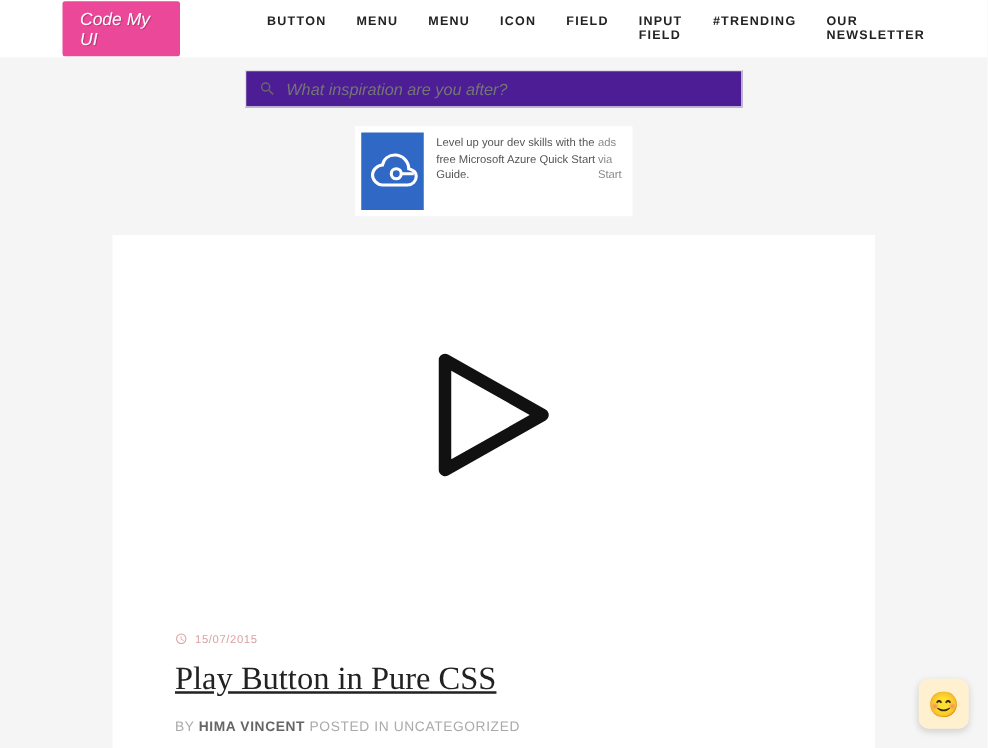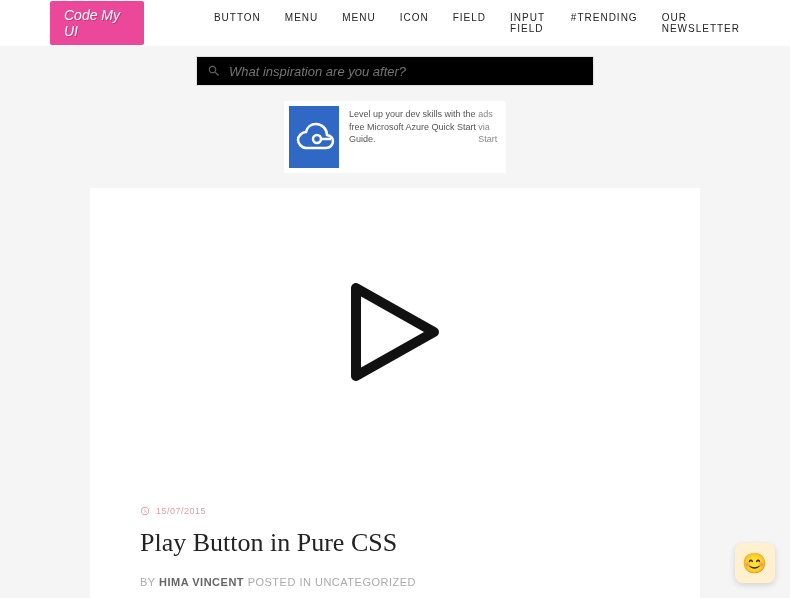--- a/index.html
+++ b/index.html
@@ -1,42 +1,42 @@
 <!DOCTYPE html>
 <html><head>
   <meta charset="utf-8">
   <style>
     * { margin: 0; padding: 0; box-sizing: border-box; }
     body { font-family: Arial, sans-serif; background: #f5f5f5; }
     
     .header { background: #fff; height: 46px; display: flex; align-items: center; padding: 0 50px; }
     .logo { background: #ec4899; color: #fff; padding: 6px 14px; font-size: 14px; font-style: italic; border-radius: 2px; margin-right: 70px; text-shadow: 1px 1px 0 rgba(0,0,0,0.2); }
     .nav { display: flex; gap: 24px; }
-    .nav-item { font-size: 10px; letter-spacing: 1px; color: #222; cursor: pointer; font-weight: 400; }
+    .nav-item { font-size: 10px; letter-spacing: 1px; color: #222; cursor: pointer; font-weight: 700; }
     
     .search-wrap { display: flex; justify-content: center; padding: 10px 0; background: #f5f5f5; }
-    .search-box { width: 398px; height: 30px; background: #000000; border: 1px solid #e0e0e0; display: flex; align-items: center; padding: 0 10px; }
+    .search-box { width: 398px; height: 30px; background: #4c1d95; border: 1px solid #e0e0e0; display: flex; align-items: center; padding: 0 10px; }
     .search-box svg { width: 14px; height: 14px; margin-right: 8px; fill: #666; }
     .search-input { border: none; outline: none; flex: 1; font-size: 13px; color: #888; font-style: italic; background: transparent; }
     
     .ad-wrap { display: flex; justify-content: center; padding: 5px 0 15px; }
     .ad-box { width: 222px; background: #fff; display: flex; padding: 5px; gap: 10px; }
     .ad-img { width: 86px; height: 62px; background: #2f68c5; display: flex; align-items: center; justify-content: center; }
     .ad-text { font-size: 9px; color: #555; line-height: 1.4; padding-top: 2px; display: flex; flex-direction: row; justify-content: space-between; }
     .ad-via { color: #888; }
     
     .article { width: 610px; margin: 0 auto; background: #fff; padding: 20px 50px 50px; }
     .featured-img { width: 308px; height: 248px; margin: 0 auto 50px; display: flex; align-items: center; justify-content: center; position: relative; }
     .featured-img svg { width: 94px; height: 104px; }
     
     .meta-date { display: flex; align-items: flex-start; gap: 6px; margin-bottom: 12px; }
     .meta-date svg { width: 10px; height: 10px; fill: #d9a0a0; }
     .date-text { font-size: 9px; color: #d9a0a0; letter-spacing: 0.5px; }
     
-    .article-title { font-size: 26px; font-family: Georgia, serif; color: #222; margin-bottom: 18px; font-weight: normal; }
+    .article-title { font-size: 26px; font-family: Georgia, serif; color: #222; margin-bottom: 18px; font-weight: normal; text-decoration: underline; }
     
     .byline { font-size: 11px; color: #aaa; letter-spacing: 0.5px; }
     .byline .author { color: #666; font-weight: bold; }
     
     .chat-bubble { position: fixed; bottom: 15px; right: 15px; width: 40px; height: 40px; background: #fff0d0; border-radius: 8px; display: flex; align-items: center; justify-content: center; cursor: pointer; box-shadow: 0 2px 6px rgba(0,0,0,0.15); }
     .chat-bubble-face { font-size: 20px; }
   </style>
 </head>
 <body>
 

